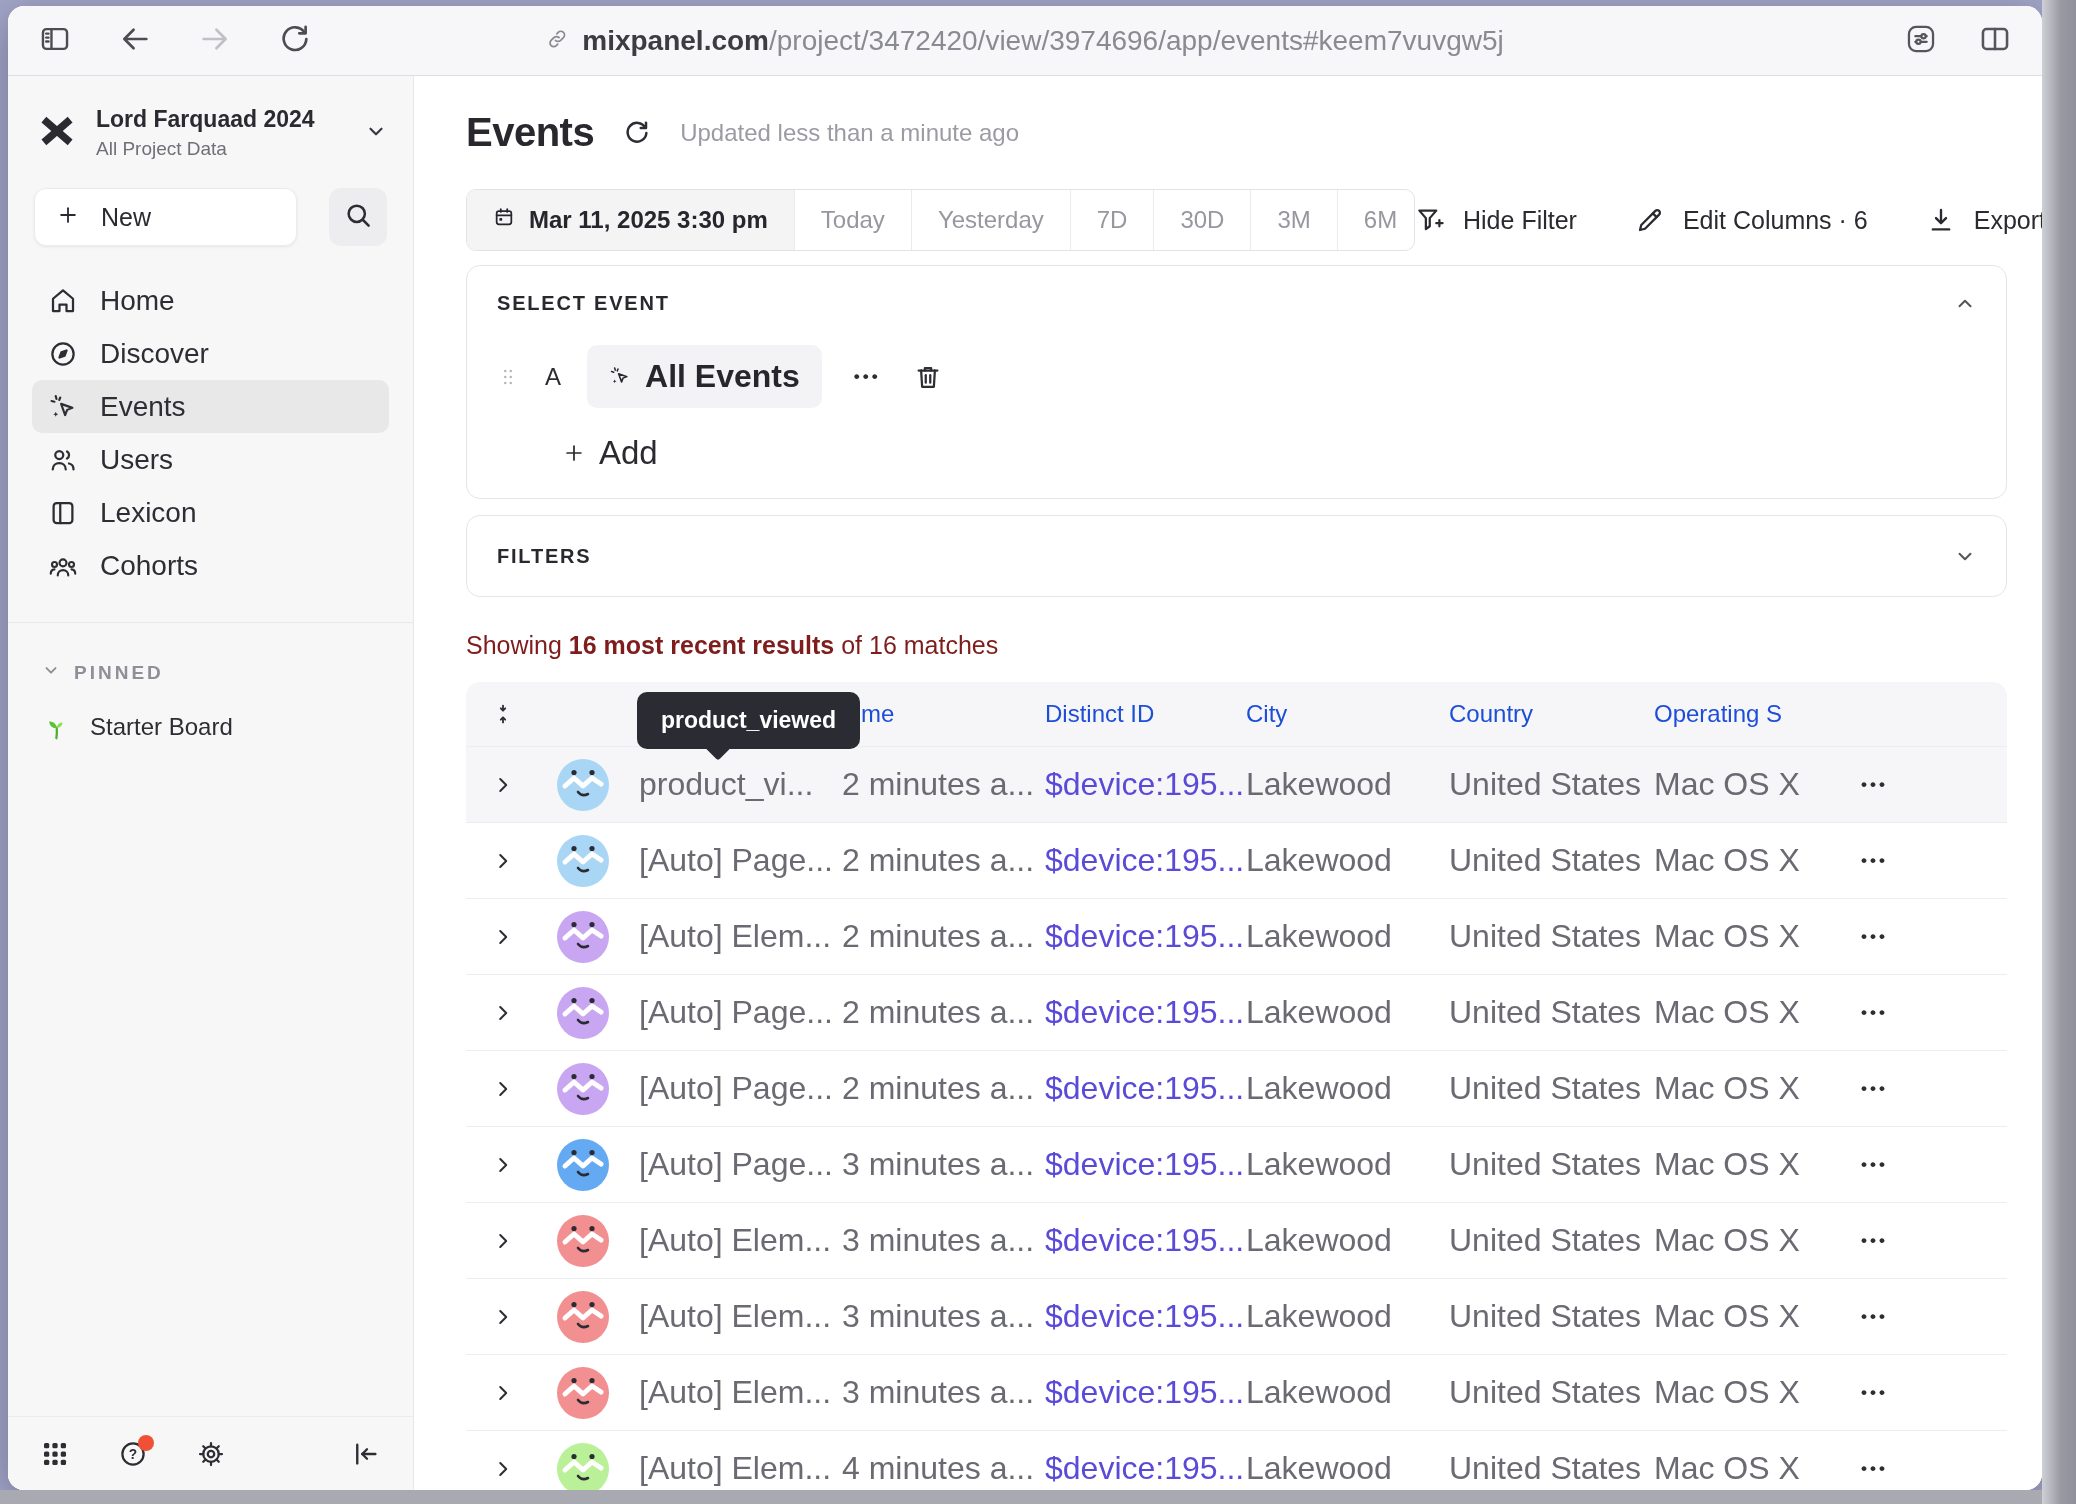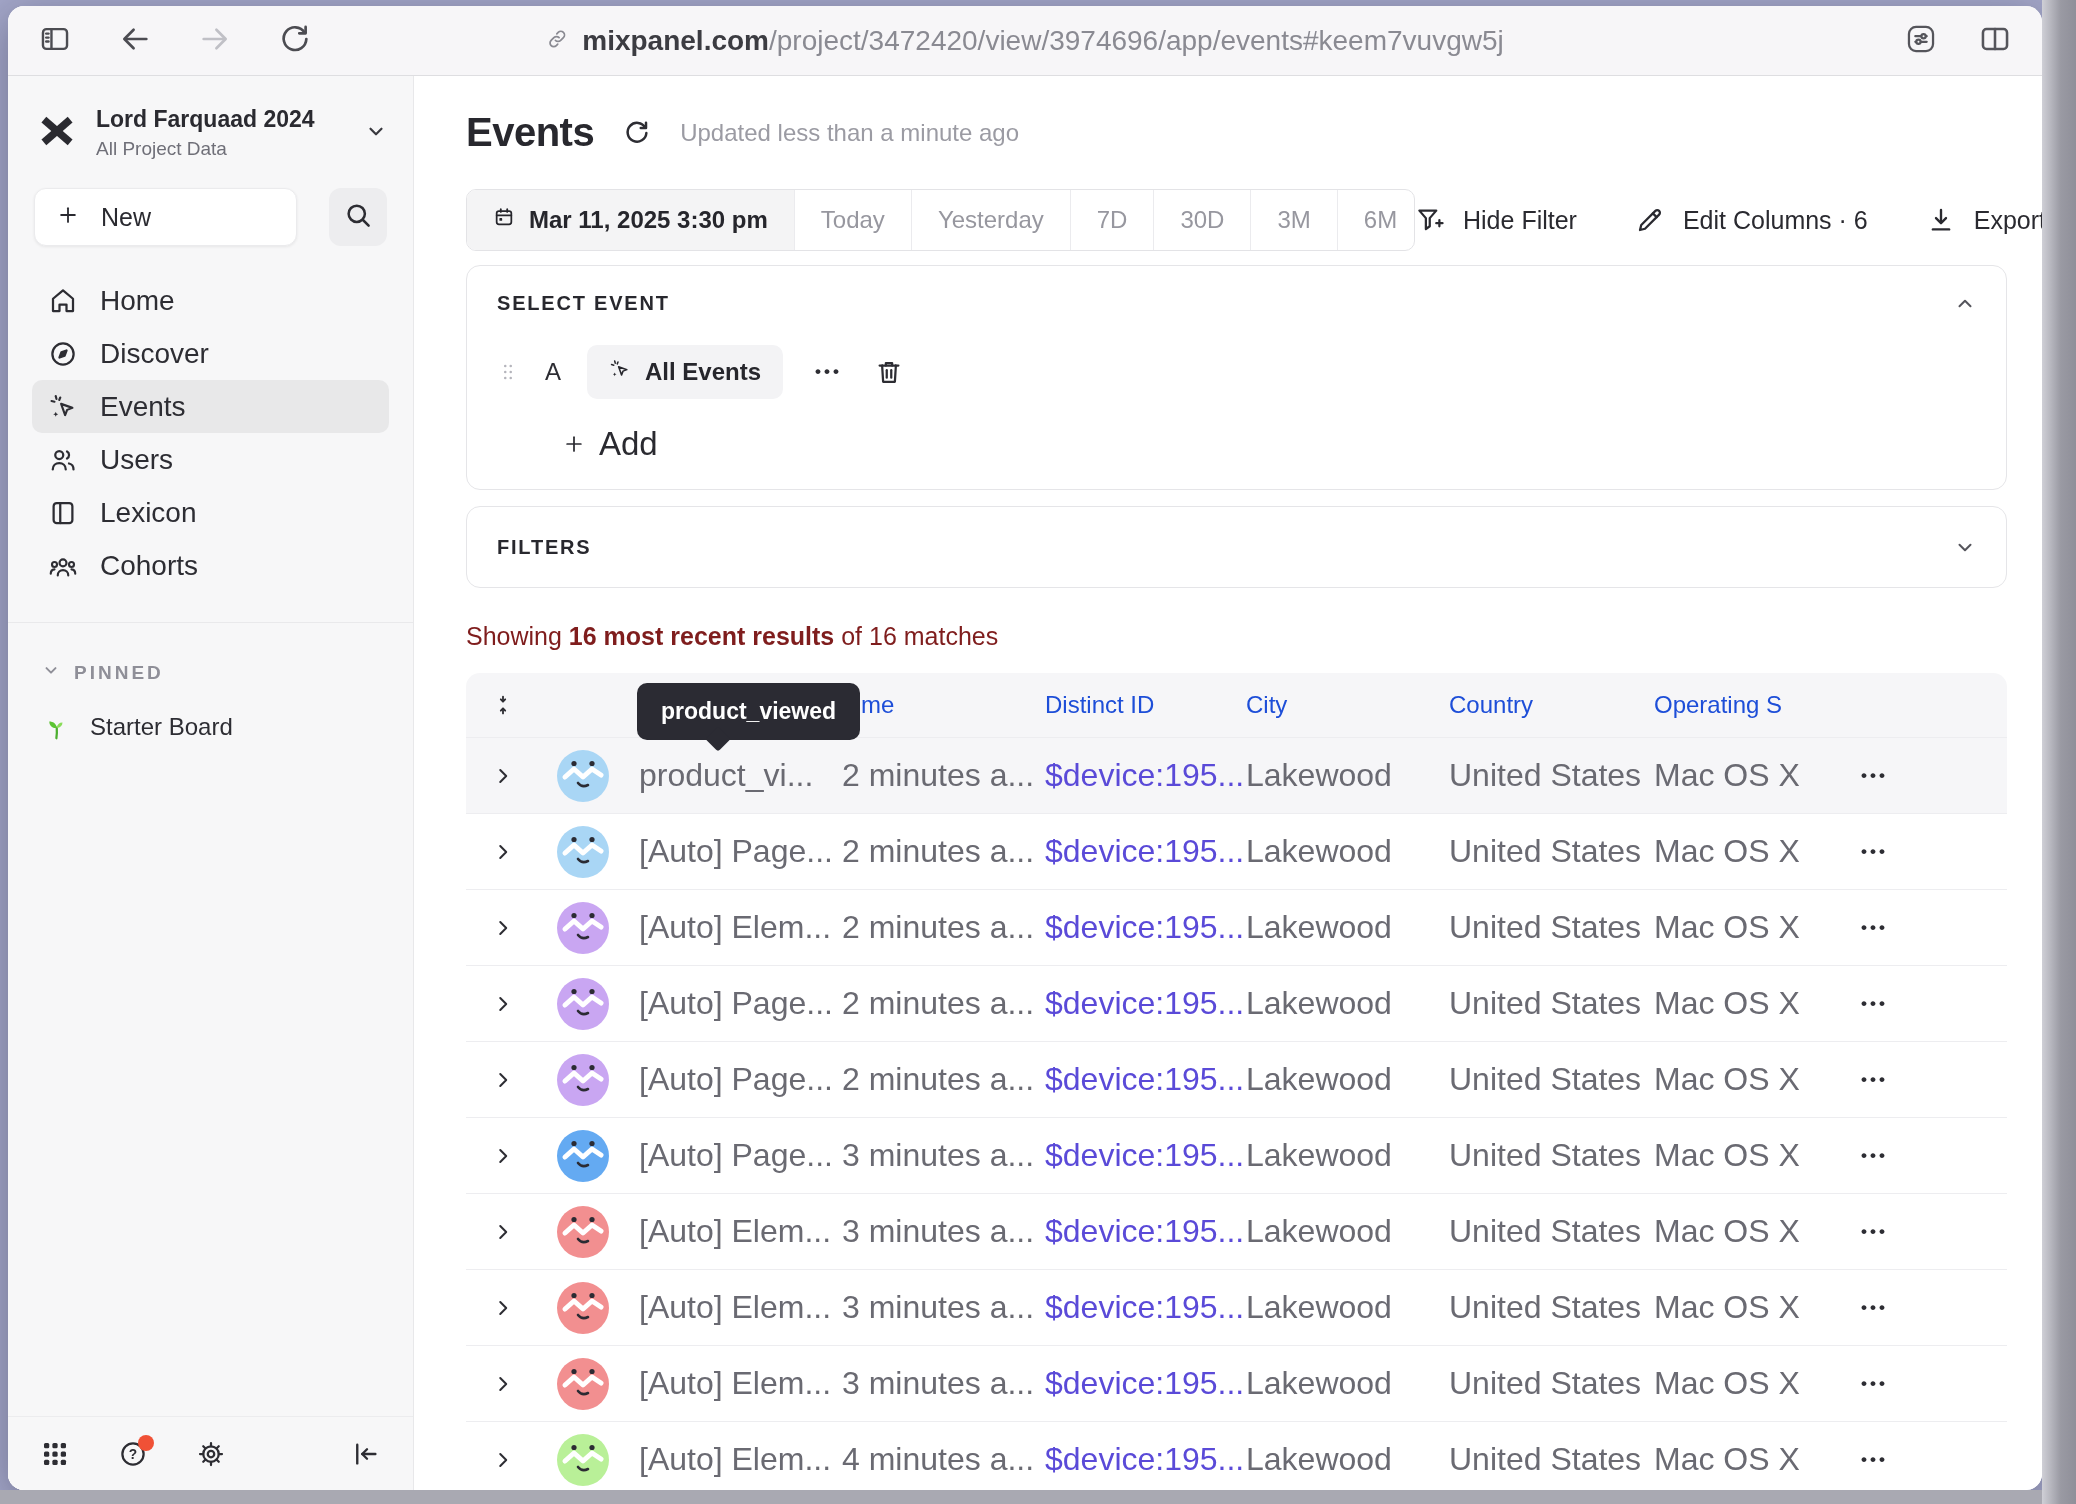--- a/index.html
+++ b/index.html
@@ -78,21 +78,21 @@
 
   .panel { width:1541px; border:1px solid #e5e5e8; border-radius:14px; background:#fff; }
   .select-panel { margin-top:14px; padding:26px 30px 26px 30px; }
   .panel-head { display:flex; align-items:center; justify-content:space-between; }
   .panel-title { font-size:20px; font-weight:700; letter-spacing:1.8px; color:#28282e; }
   .panel-chev { color:#55555c; cursor:pointer; display:flex; }
   .event-row { margin-top:30px; display:flex; align-items:center; gap:26px; }
   .drag-handle { color:#b5b5bc; cursor:grab; display:flex; }
   .row-letter { font-size:24px; color:#2d2d33; }
   .event-chip { display:flex; align-items:center; gap:14px; background:#f3f3f5; border-radius:10px;
-    padding:13px 22px; font-size:24px; font-weight:600; color:#26262c; cursor:pointer; }
+    padding:13px 22px; font-size:32px; font-weight:600; color:#26262c; cursor:pointer; }
   .chip-menu { font-size:17px; letter-spacing:3px; font-weight:700; color:#2d2d33; cursor:pointer; padding:0 6px; }
   .trash-btn { color:#2d2d33; cursor:pointer; display:flex; }
   .add-row { margin-top:26px; margin-left:66px; display:flex; align-items:center; gap:14px;
     font-size:33px; color:#2a2a30; cursor:pointer; width:max-content; }
   .filters-panel { margin-top:16px; height:82px; display:flex; align-items:center;
     justify-content:space-between; padding:0 30px; }
 
   .showing-line { margin-top:34px; font-size:25px; color:#7f1d1d; }
   .showing-line b { font-weight:700; }
 

